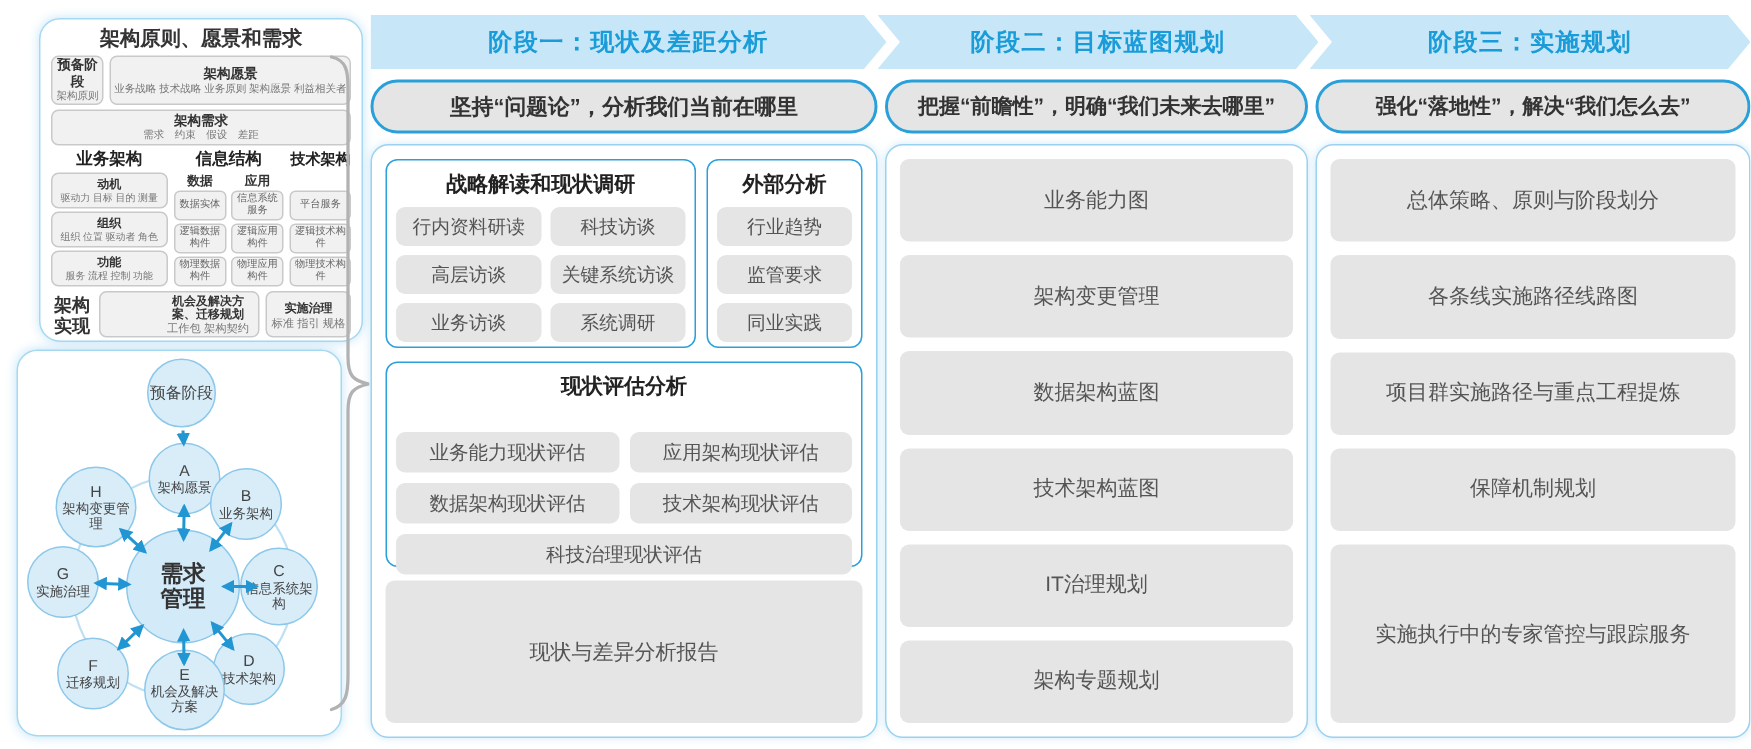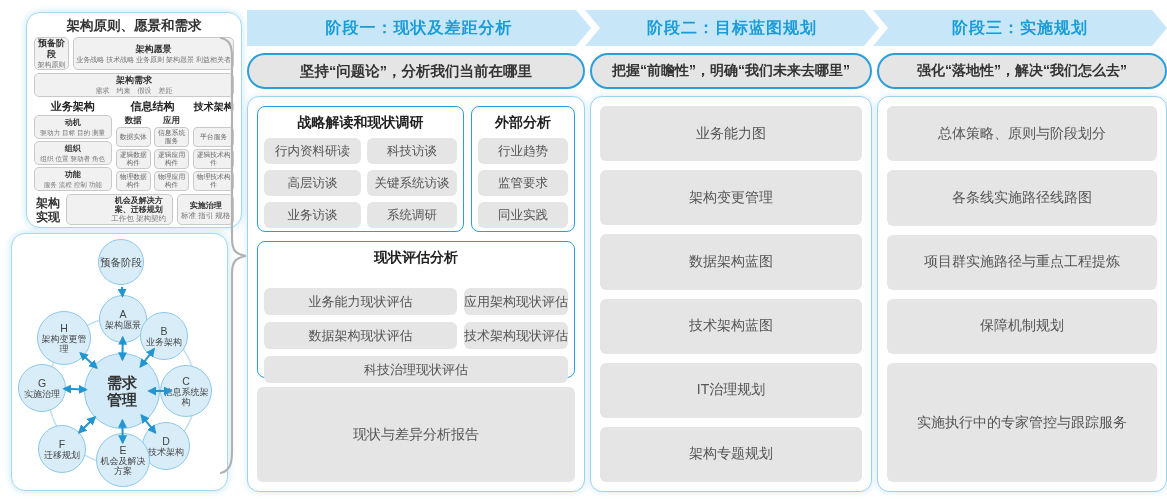--- a/index.html
+++ b/index.html
@@ -234,21 +234,21 @@
       <div class="bbox-title">外部分析</div>
       <div class="stack">
         <div class="chip chip-sm">行业趋势</div>
         <div class="chip chip-sm">监管要求</div>
         <div class="chip chip-sm">同业实践</div>
       </div>
     </div>
   </div>
   <div class="bbox" style="height:137px;">
     <div class="bbox-title" style="margin-bottom:21px;">现状评估分析</div>
-    <div class="grid2" style="grid-template-columns:1fr;gap:7px;">
+    <div class="grid2" style="grid-template-columns:1fr 1fr;gap:7px;">
       <div class="chip" style="height:27px;font-size:13px;">业务能力现状评估</div>
       <div class="chip" style="height:27px;font-size:13px;">应用架构现状评估</div>
       <div class="chip" style="height:27px;font-size:13px;">数据架构现状评估</div>
       <div class="chip" style="height:27px;font-size:13px;">技术架构现状评估</div>
       <div class="chip" style="height:27px;font-size:13px;grid-column:1 / span 2;">科技治理现状评估</div>
     </div>
   </div>
   <div class="chip" style="flex:1;">现状与差异分析报告</div>
 </div>
 

